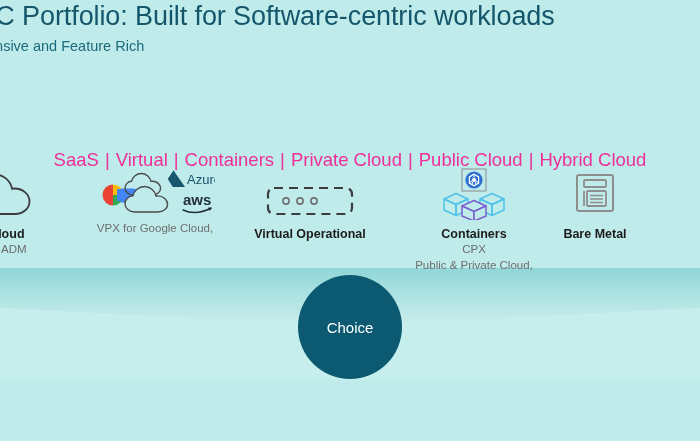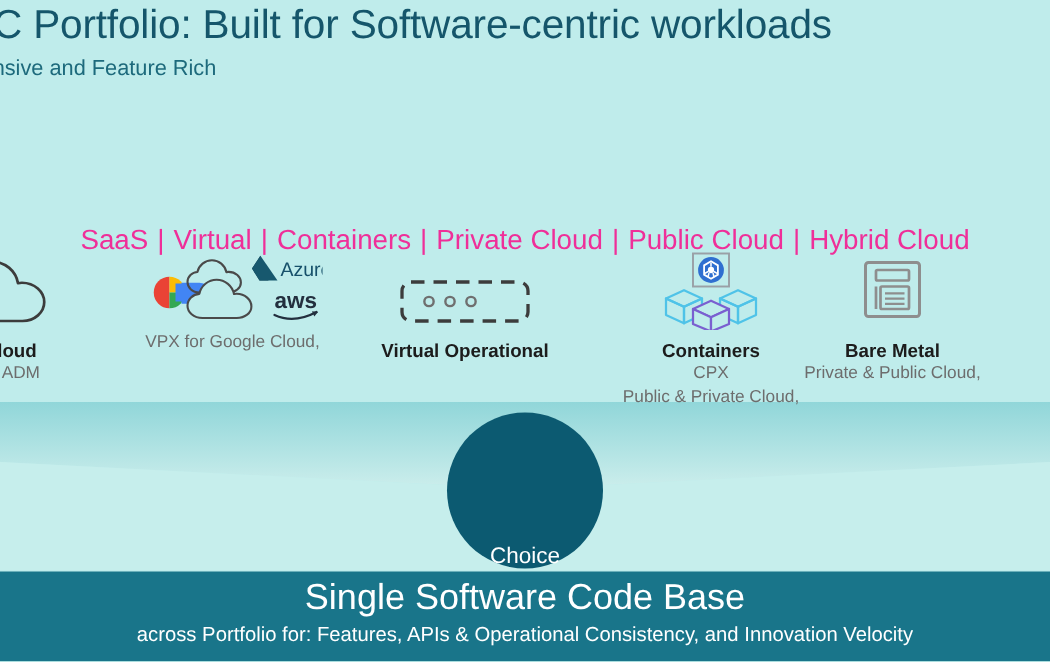--- a/index.html
+++ b/index.html
@@ -128,21 +128,21 @@
   
   .choice {
     position: absolute;
     left: 298px;
     top: 275px;
     width: 104px;
     height: 104px;
     border-radius: 50%;
     background: #0c5a71;
     display: flex;
-    align-items: flex-end;
+    align-items: center;
     justify-content: center;
   }
   .choice span {
     color: #ffffff;
     font-size: 15px;
   }
 
   
   .footer {
     position: absolute;
@@ -317,27 +317,22 @@
       <div class="icon-box">
         <svg width="48" height="50" viewBox="0 0 48 50">
           <rect x="6" y="5" width="36" height="36" rx="2" ry="2" fill="none" stroke="#8e8e8e" stroke-width="2"></rect>
           <rect x="13" y="10" width="22" height="7" rx="1" ry="1" fill="none" stroke="#8e8e8e" stroke-width="1.8"></rect>
           <rect x="16" y="21" width="19" height="15" rx="1" ry="1" fill="none" stroke="#8e8e8e" stroke-width="1.8"></rect>
           <path d="M19,25.5 L32,25.5 M19,29 L32,29 M19,32.5 L32,32.5" stroke="#8e8e8e" stroke-width="1.5"></path>
           <path d="M13,21 L13,36" stroke="#8e8e8e" stroke-width="1.8"></path>
         </svg>
       </div>
       <div class="col-label">Bare Metal</div>
-      <div class="col-sub">Private &amp; Public Cloud,</div>
     </div>
 
   </div>
 
   <div class="choice">
     <span>Choice</span>
   </div>
 
-  <div class="footer">
-    <div class="footer-title">Single Software Code Base</div>
-    <div class="footer-sub">across Portfolio for: Features, APIs &amp; Operational Consistency, and Innovation Velocity</div>
-  </div>
 
 </div>
 
 </body></html>

